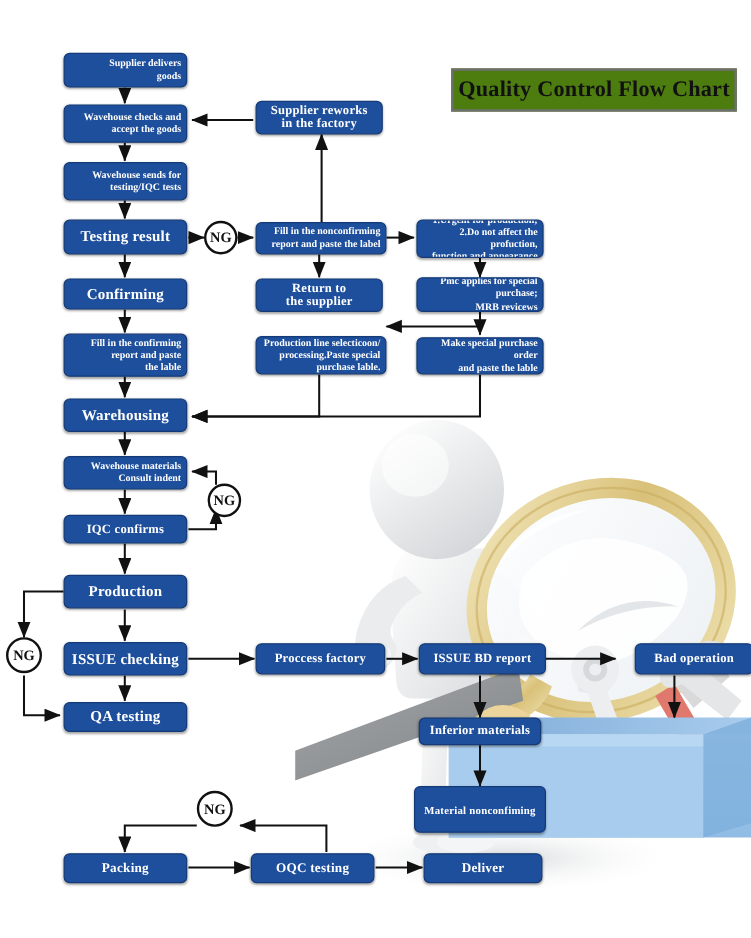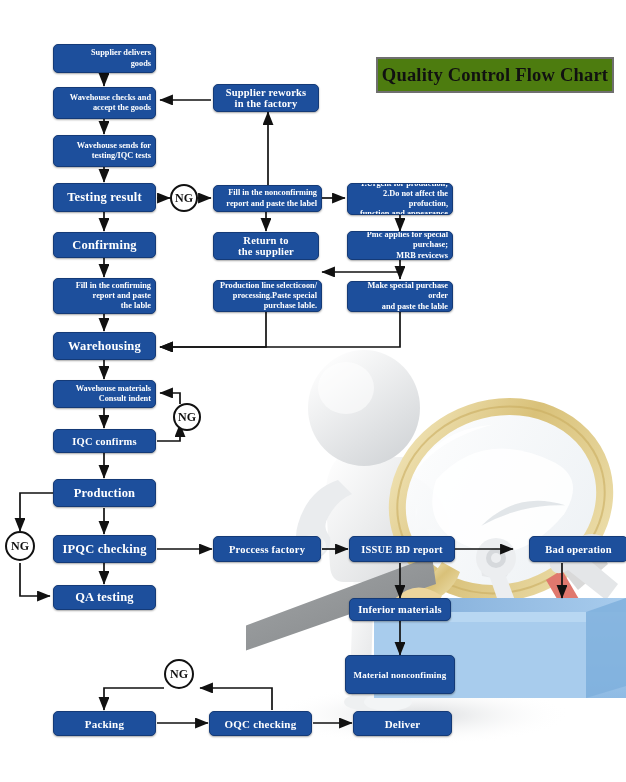--- a/index.html
+++ b/index.html
@@ -270,21 +270,21 @@
 
   <div class="box ctr sm" style="left:53px;top:429px;width:103px;height:24px;">
     <span>IQC confirms</span>
   </div>
 
   <div class="box ctr" style="left:53px;top:479px;width:103px;height:28px;">
     <span>Production</span>
   </div>
 
   <div class="box ctr" style="left:53px;top:535px;width:103px;height:28px;">
-    <span>IPQC checking</span>
+    <span>ISSUE checking</span>
   </div>
 
   <div class="box ctr" style="left:53px;top:585px;width:103px;height:25px;">
     <span>QA testing</span>
   </div>
 
 
   <div class="box ctr sm" style="left:213px;top:84px;width:106px;height:28px;">
     <span>Supplier reworks<br>in the factory</span>
   </div>
@@ -332,21 +332,21 @@
 
   <div class="box ctr" style="left:345px;top:655px;width:110px;height:39px;font-size:9px;">
     <span>Material nonconfiming</span>
   </div>
 
   <div class="box ctr md" style="left:53px;top:711px;width:103px;height:25px;">
     <span>Packing</span>
   </div>
 
   <div class="box ctr md" style="left:209px;top:711px;width:103px;height:25px;">
-    <span>OQC checking</span>
+    <span>OQC testing</span>
   </div>
 
   <div class="box ctr md" style="left:353px;top:711px;width:99px;height:25px;">
     <span>Deliver</span>
   </div>
 
   <div class="ng" style="left:170px;top:184px;width:28px;height:28px;">
     <span>NG</span>
   </div>
 

